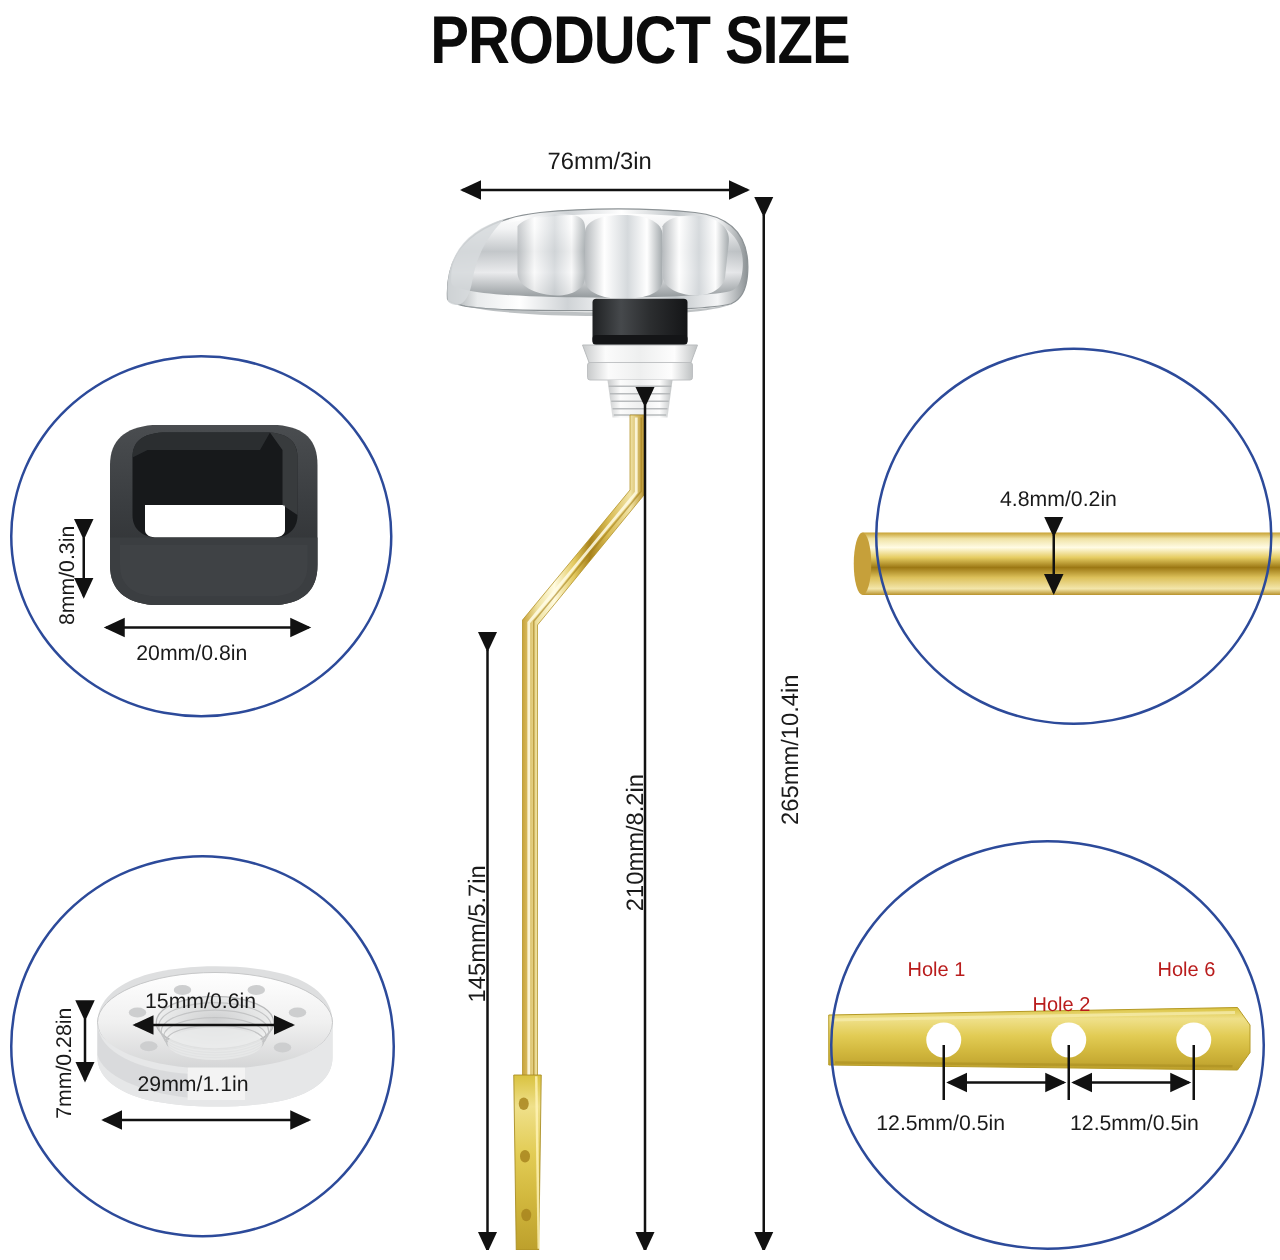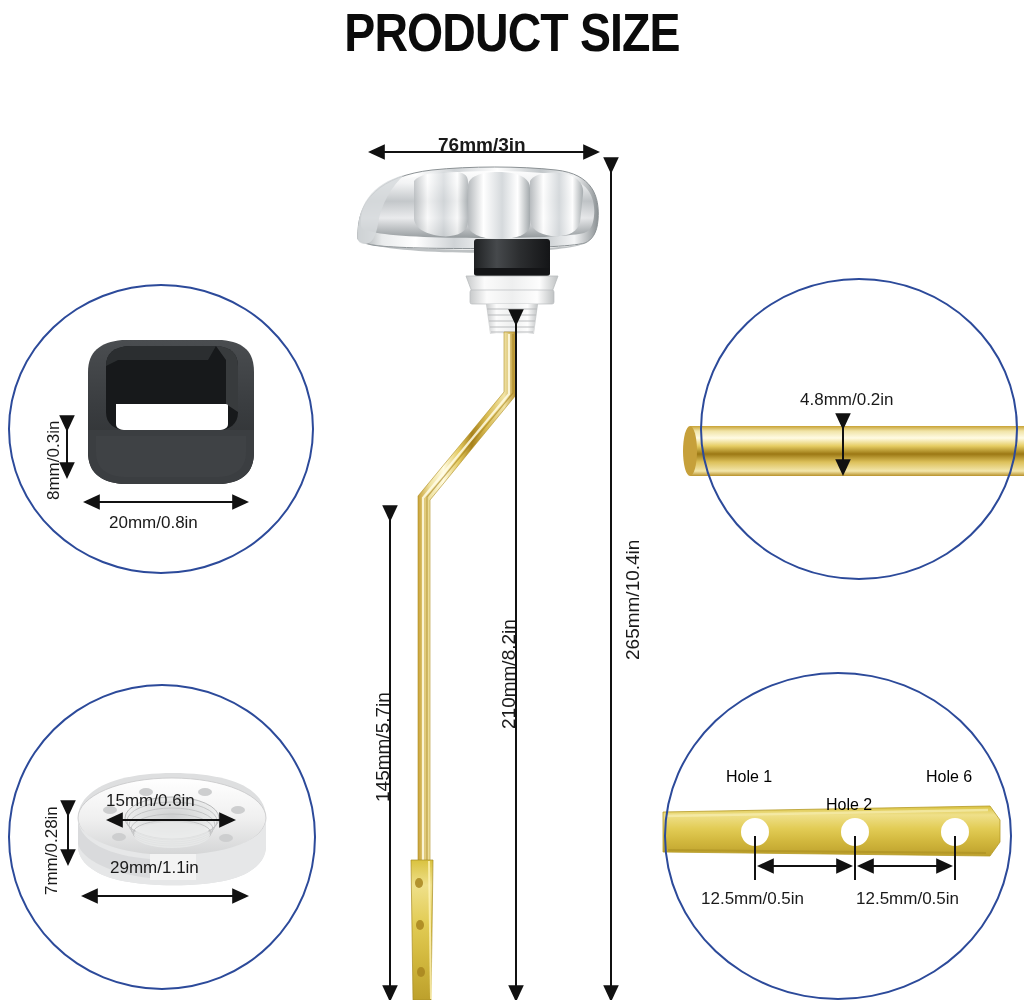--- a/index.html
+++ b/index.html
@@ -34,21 +34,21 @@
   
   .dim{
     position:absolute;
     font-size:17px;
     color:#1a1a1a;
     white-space:nowrap;
     font-family:"Liberation Sans","DejaVu Sans",sans-serif;
   }
   .dim.vert{transform-origin:left top;}
   .big{font-size:19px;}
-  .holelbl{position:absolute;font-size:16px;white-space:nowrap;color:#000000;}
+  .holelbl{position:absolute;font-size:16px;white-space:nowrap;color:#b91c1c;}
 
   
   .callout{position:absolute;border:2px solid #2c4a9a;border-radius:50%;box-sizing:border-box;background:transparent;}
 </style>
 </head>
 <body>
 
 <div id="stage">
 
   <div class="title">PRODUCT SIZE</div>
@@ -301,35 +301,35 @@
       <line x1="759" y1="866" x2="851" y2="866" marker-start="url(#arrTail)" marker-end="url(#arrHead)"></line>
       <line x1="859" y1="866" x2="951" y2="866" marker-start="url(#arrTail)" marker-end="url(#arrHead)"></line>
     </g>
   </svg>
 
   <div class="callout" style="left:8px;top:284px;width:306px;height:290px;"></div>
   <div class="callout" style="left:700px;top:278px;width:318px;height:302px;"></div>
   <div class="callout" style="left:8px;top:684px;width:308px;height:306px;"></div>
   <div class="callout" style="left:664px;top:672px;width:348px;height:328px;"></div>
 
-  <div class="dim big" style="left:438px;top:134px;font-weight:bold;">76mm/3in</div>
+  <div class="dim big" style="left:438px;top:119px;">76mm/3in</div>
 
   <div class="dim vert big" style="left:622px;top:660px;transform:rotate(-90deg);">265mm/10.4in</div>
 
   <div class="dim vert big" style="left:498px;top:729px;transform:rotate(-90deg);">210mm/8.2in</div>
 
   <div class="dim vert big" style="left:372px;top:802px;transform:rotate(-90deg);">145mm/5.7in</div>
 
   <div class="dim vert" style="left:44px;top:500px;transform:rotate(-90deg);">8mm/0.3in</div>
   <div class="dim" style="left:109px;top:513px;">20mm/0.8in</div>
 
   <div class="dim" style="left:800px;top:390px;">4.8mm/0.2in</div>
 
   <div class="dim vert" style="left:42px;top:895px;transform:rotate(-90deg);">7mm/0.28in</div>
-  <div class="dim" style="left:106px;top:791px;">15mm/0.6in</div>
+  <div class="dim" style="left:116px;top:791px;">15mm/0.6in</div>
   <div class="dim" style="left:110px;top:858px;">29mm/1.1in</div>
 
   <div class="holelbl" style="left:726px;top:768px;">Hole 1</div>
   <div class="holelbl" style="left:826px;top:796px;">Hole 2</div>
   <div class="holelbl" style="left:926px;top:768px;">Hole 6</div>
 
   <div class="dim" style="left:701px;top:889px;">12.5mm/0.5in</div>
   <div class="dim" style="left:856px;top:889px;">12.5mm/0.5in</div>
 
 </div>

